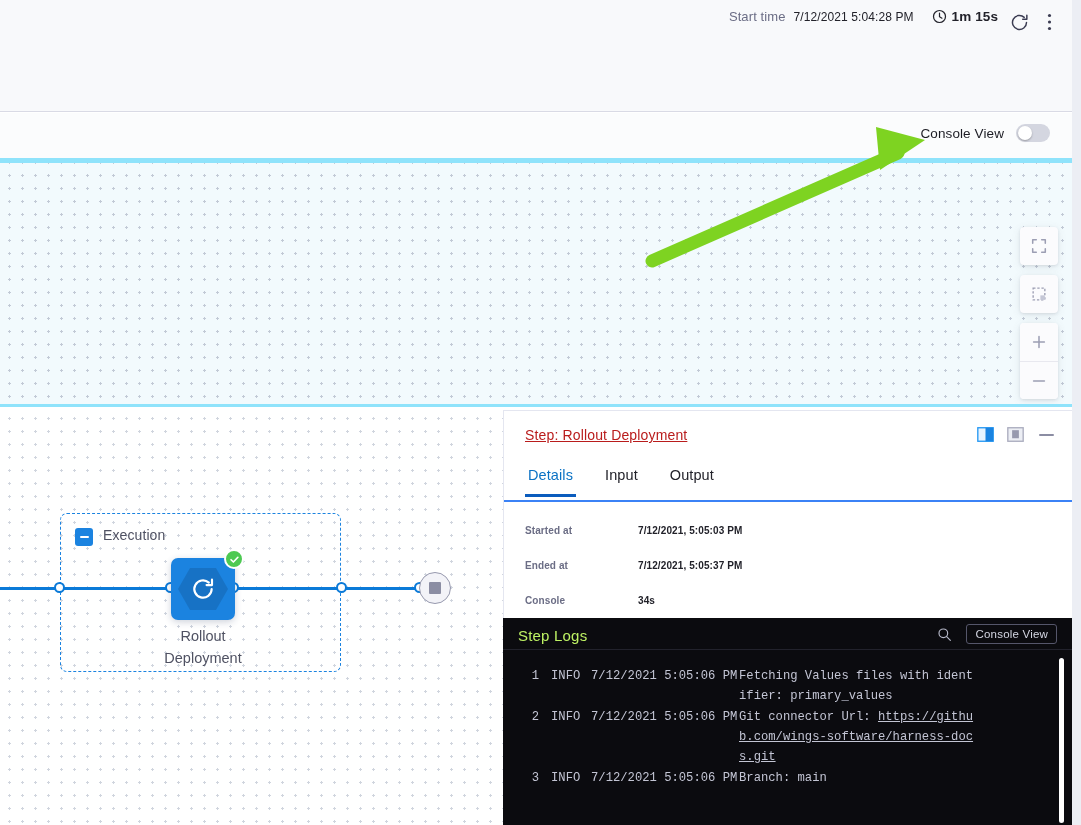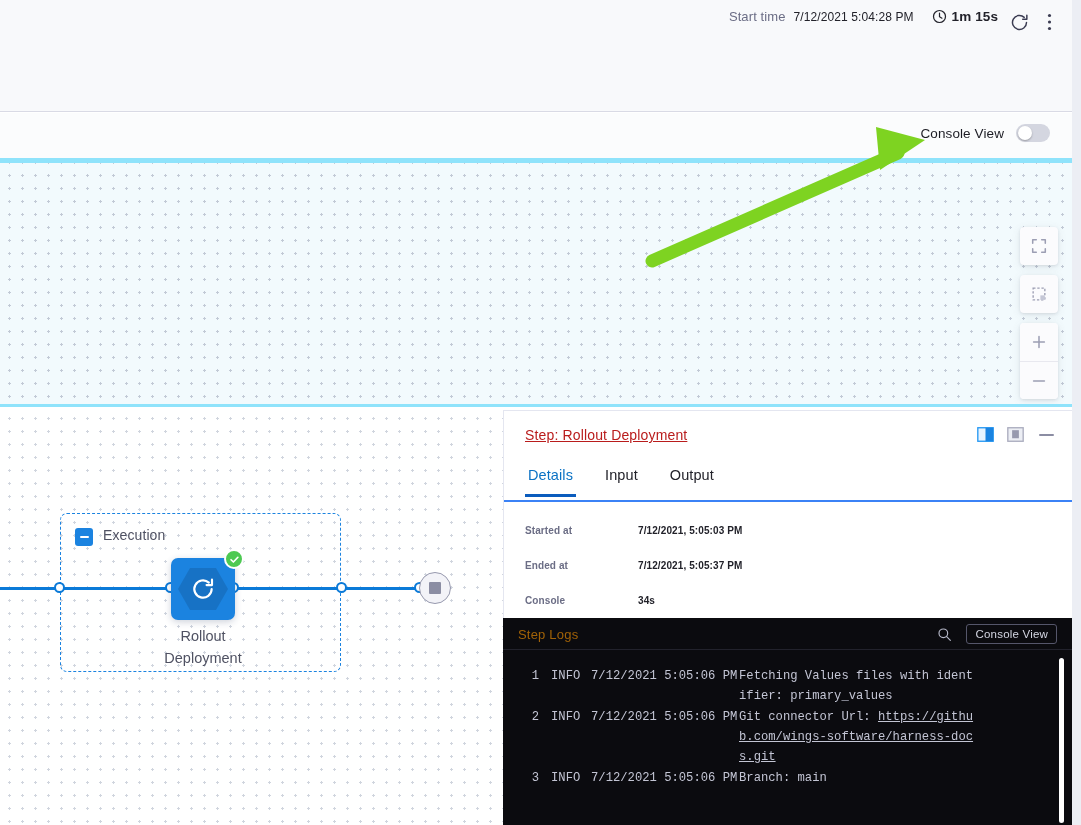--- a/index.html
+++ b/index.html
@@ -341,22 +341,22 @@
     overflow: hidden;
   }
   .log-head {
     position: relative;
     height: 32px;
     border-bottom: 1px solid #22222c;
   }
   .log-title {
     position: absolute;
     left: 15px; top: 9px;
-    font-size: 13px;
-    color: #a16207;
+    font-size: 15px;
+    color: #bef264;
     letter-spacing: .2px;
   }
   .log-head-right {
     position: absolute;
     right: 15px; top: 6px;
     display: flex; align-items: center; gap: 14px;
   }
   .console-btn {
     border: 1px solid #55566a;
     border-radius: 3px;

